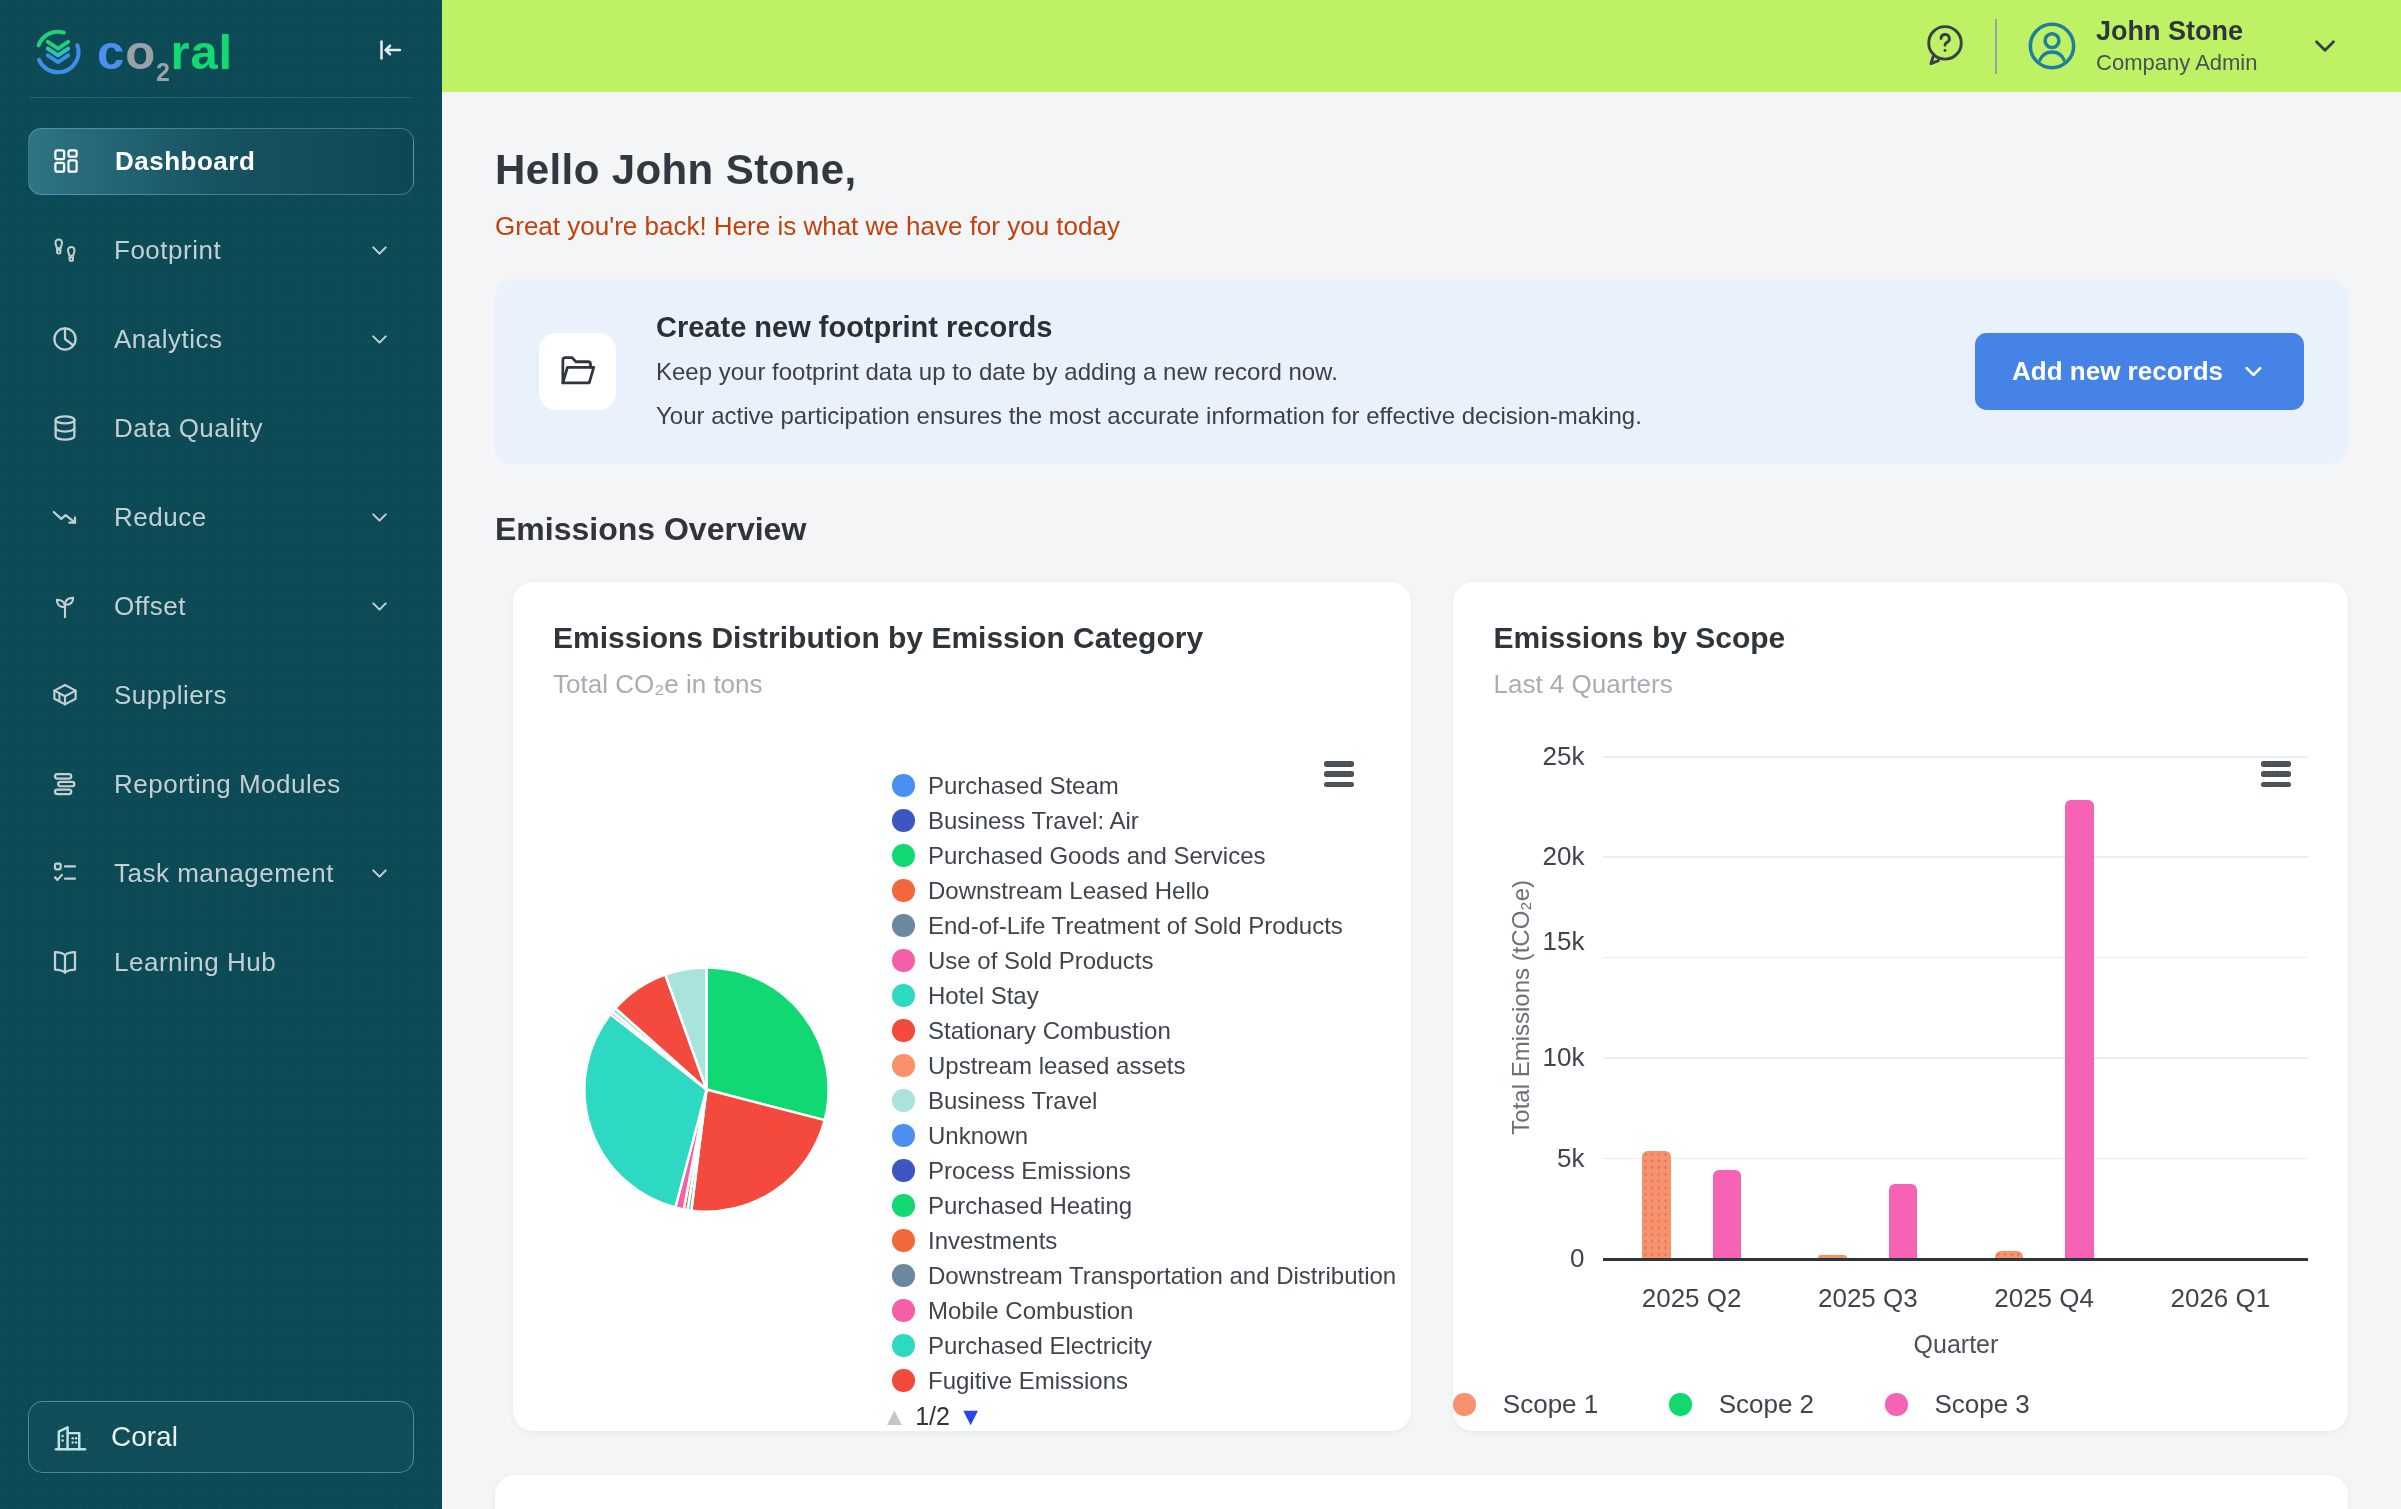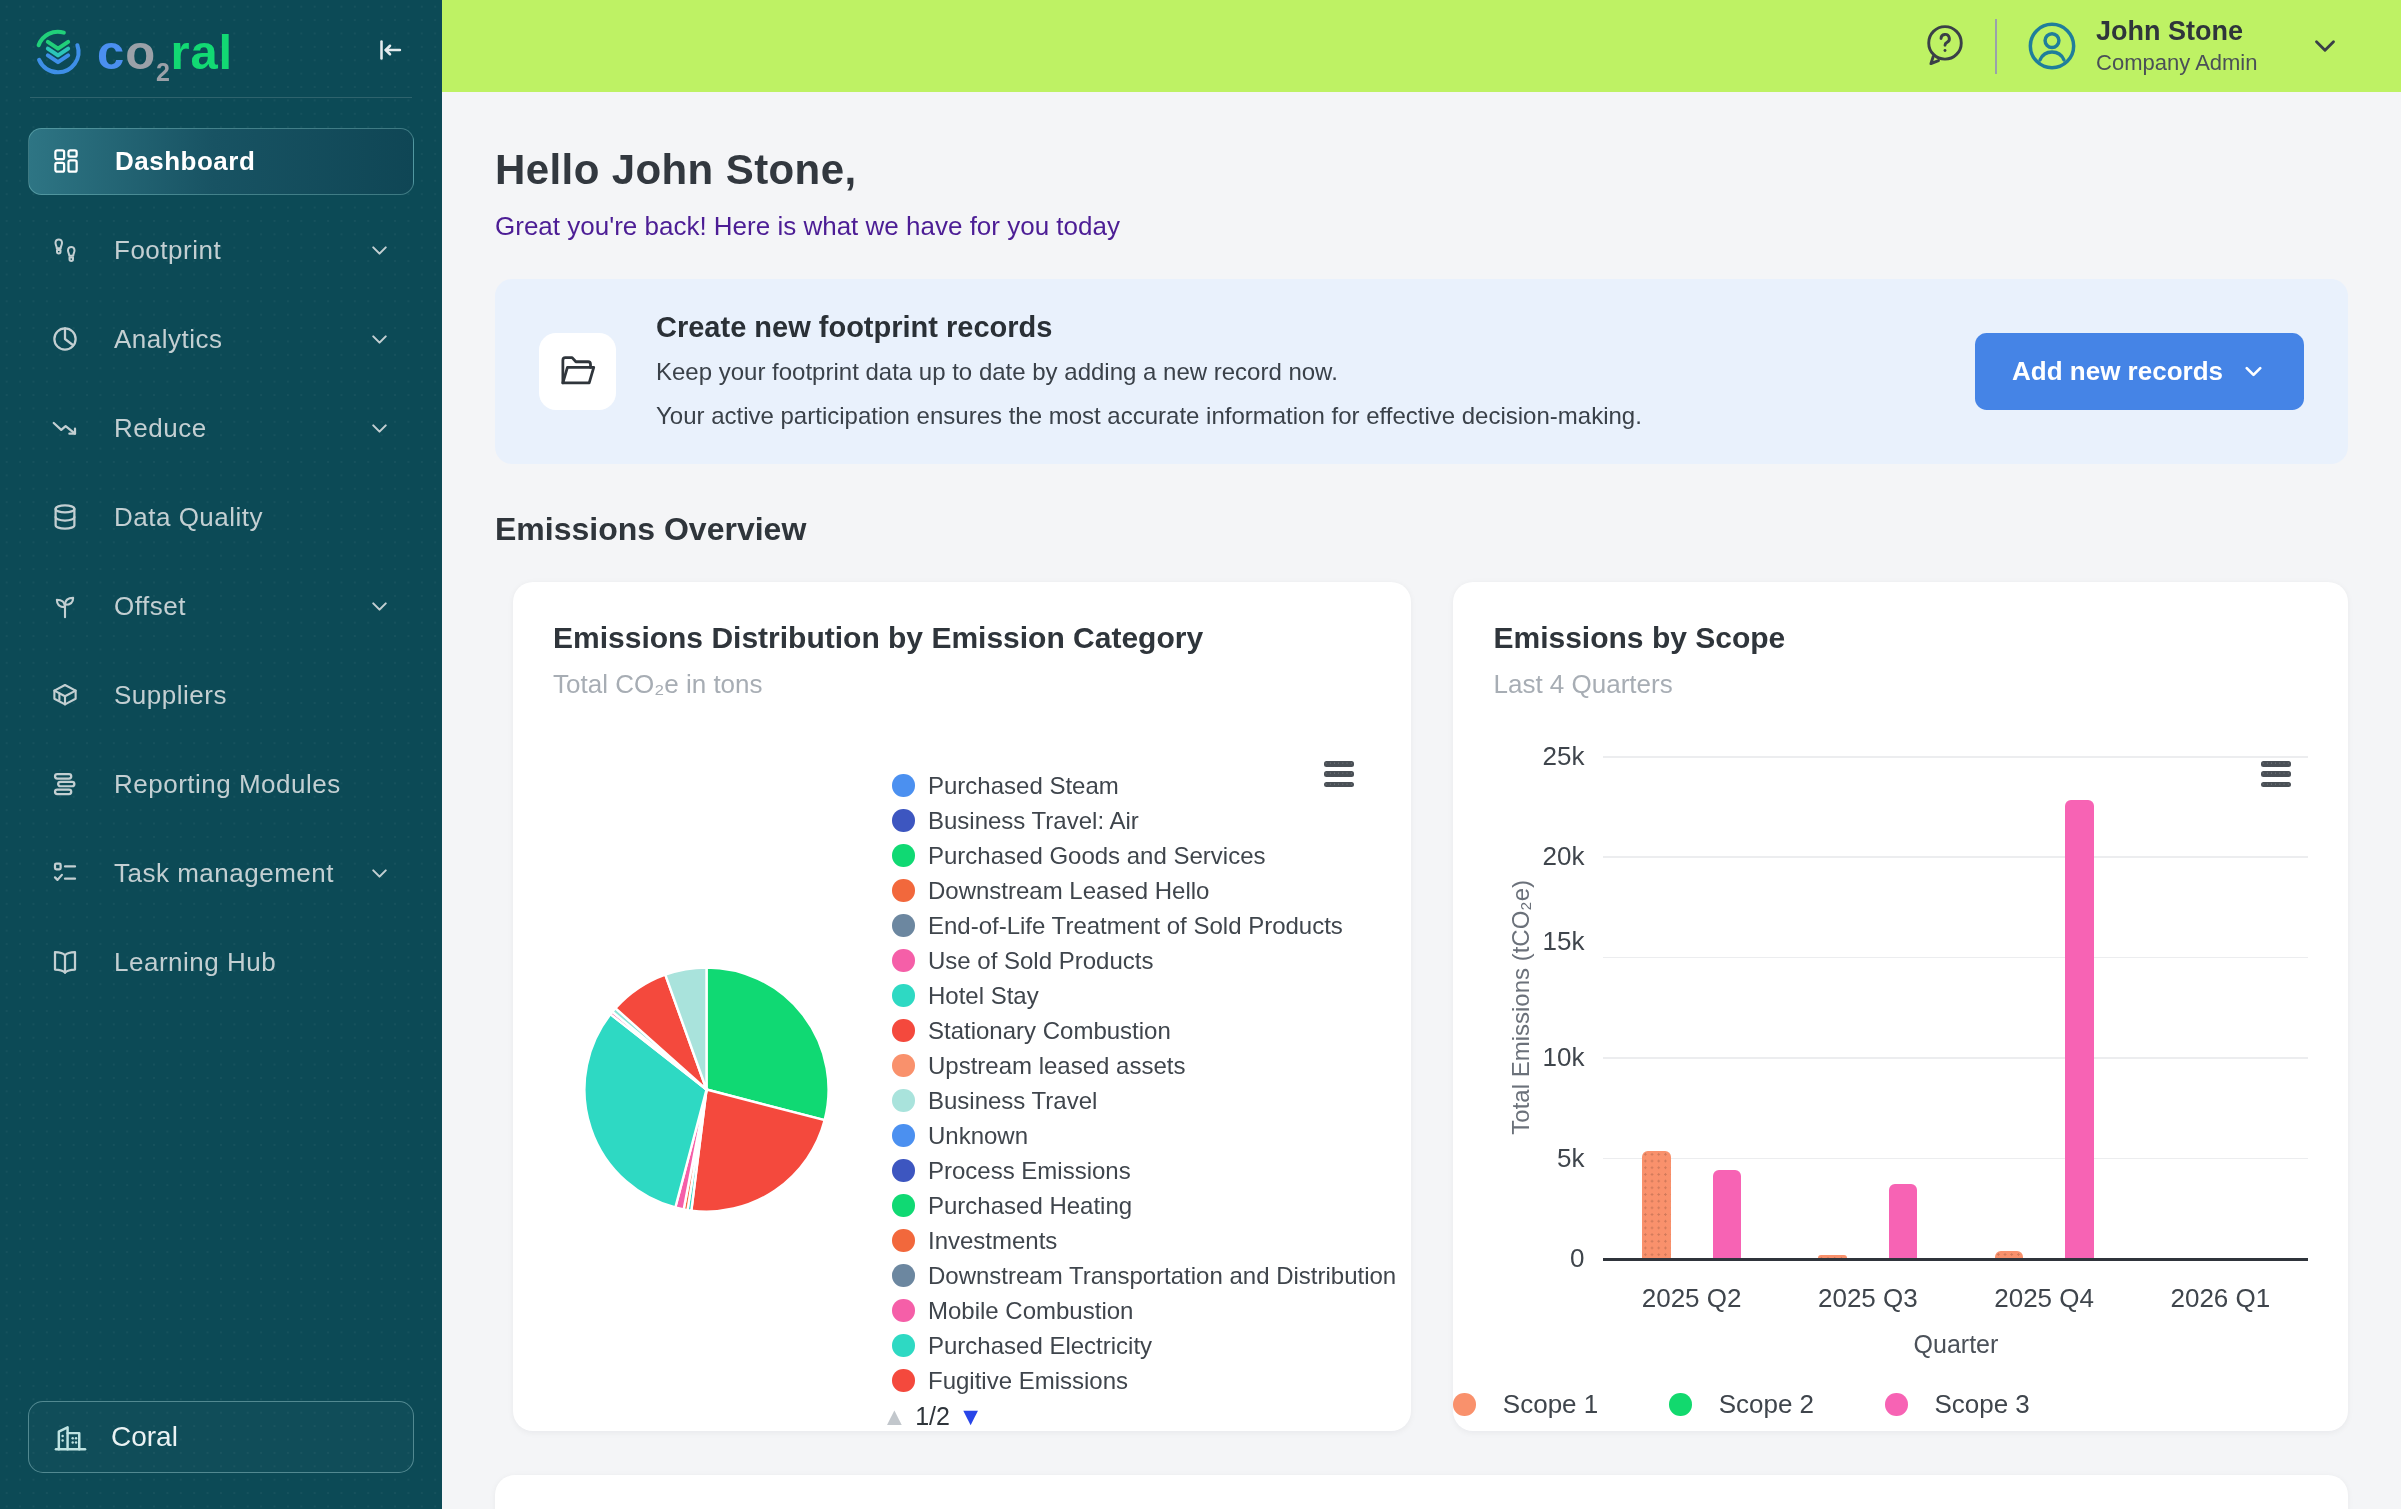--- a/index.html
+++ b/index.html
@@ -59,21 +59,21 @@
   .user-chip { display:flex; align-items:center; gap:18.5px; cursor:pointer; }
   .avatar { width:52px; height:52px; }
   .user-meta { display:flex; flex-direction:column; line-height:1.25; }
   .user-name { font-size:27px; font-weight:bold; color:#2F353B; }
   .user-role { font-size:22px; color:#4A5057; }
   .user-chev { margin-left:32px; display:flex; }
   .user-chev svg { width:34px; height:34px; stroke:#3A4047; }
 
   .content { flex:1; padding:54px 53px 0 53px; overflow:hidden; }
   .greeting-title { font-size:42px; font-weight:bold; color:#32383F; letter-spacing:0.4px; }
-  .greeting-sub { font-size:26px; color:#4c1d95; margin-top:17px; }
+  .greeting-sub { font-size:26px; color:#c2410c; margin-top:17px; }
 
   .banner {
     margin-top:37px; background:#E9F1FC; border-radius:17px; height:185px;
     display:flex; align-items:center; padding:0 44px; gap:40px;
   }
   .banner-icon-box {
     width:77px; height:77px; background:#FFFFFF; border-radius:17px; flex:none;
     display:flex; align-items:center; justify-content:center;
   }
   .banner-icon-box svg { width:39px; height:39px; stroke:#2F353B; }
@@ -212,40 +212,40 @@
           <span class="label">Analytics</span>
           <span class="chev">
             <svg viewBox="0 0 24 24" fill="none" stroke-width="2" stroke-linecap="round" stroke-linejoin="round">
               <polyline points="6 9 12 15 18 9"></polyline>
             </svg>
           </span>
         </li>
         <li class="side-item">
           <span class="nav-icon">
             <svg viewBox="0 0 24 24" fill="none" stroke-width="1.8" stroke-linecap="round" stroke-linejoin="round">
+              <ellipse cx="12" cy="5.5" rx="7.5" ry="2.8"></ellipse>
+              <path d="M4.5 5.5 V12 c0 1.55 3.36 2.8 7.5 2.8 s7.5-1.25 7.5-2.8 V5.5"></path>
+              <path d="M4.5 12 V18.5 c0 1.55 3.36 2.8 7.5 2.8 s7.5-1.25 7.5-2.8 V12"></path>
+            </svg>
+          </span>
+          <span class="label">Data Quality</span>
+        </li>
+        <li class="side-item">
+          <span class="nav-icon">
+            <svg viewBox="0 0 24 24" fill="none" stroke-width="1.8" stroke-linecap="round" stroke-linejoin="round">
               <polyline points="3,8 9,13.5 12.5,10.5 20,16.5"></polyline>
               <polyline points="15.5,16.5 20,16.5 20,12.5"></polyline>
             </svg>
           </span>
           <span class="label">Reduce</span>
           <span class="chev">
             <svg viewBox="0 0 24 24" fill="none" stroke-width="2" stroke-linecap="round" stroke-linejoin="round">
               <polyline points="6 9 12 15 18 9"></polyline>
             </svg>
           </span>
-        </li>
-        <li class="side-item">
-          <span class="nav-icon">
-            <svg viewBox="0 0 24 24" fill="none" stroke-width="1.8" stroke-linecap="round" stroke-linejoin="round">
-              <ellipse cx="12" cy="5.5" rx="7.5" ry="2.8"></ellipse>
-              <path d="M4.5 5.5 V12 c0 1.55 3.36 2.8 7.5 2.8 s7.5-1.25 7.5-2.8 V5.5"></path>
-              <path d="M4.5 12 V18.5 c0 1.55 3.36 2.8 7.5 2.8 s7.5-1.25 7.5-2.8 V12"></path>
-            </svg>
-          </span>
-          <span class="label">Data Quality</span>
         </li>
         <li class="side-item">
           <span class="nav-icon">
             <svg viewBox="0 0 24 24" fill="none" stroke-width="1.7" stroke-linecap="round" stroke-linejoin="round">
               <path d="M12 21 V11"></path>
               <path d="M12 13 C12 9 9.5 7 5.5 7 c0 4 2.5 6 6.5 6 Z"></path>
               <path d="M12 11 c0-3.5 2.2-5.5 6.5-5.5 c0 3.5-2.5 5.5-6.5 5.5 Z"></path>
             </svg>
           </span>
           <span class="label">Offset</span>

